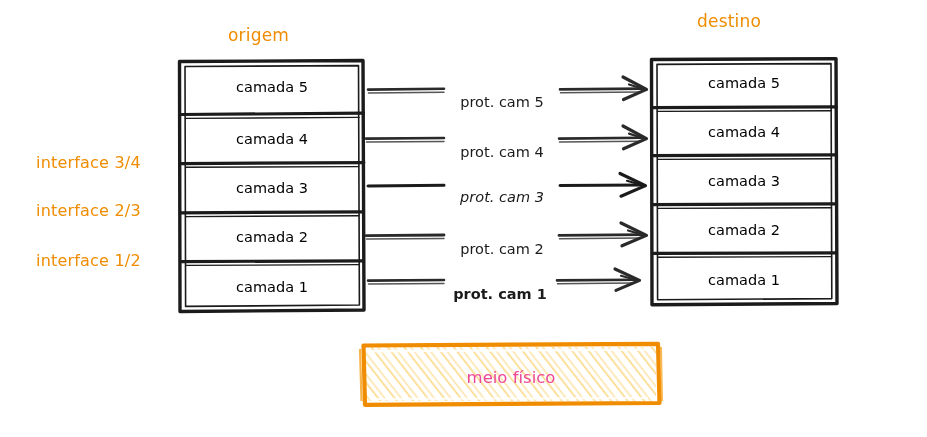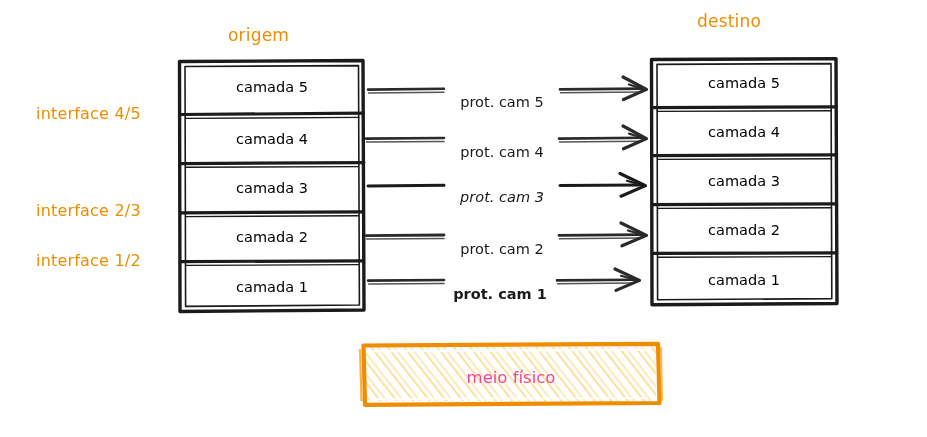--- a/index.html
+++ b/index.html
@@ -150,21 +150,21 @@
       <path d="M371 351.2 L651 349.6" fill="none" stroke="#ffffff" stroke-width="2.4" opacity=".9"></path>
       <path d="M373 399 L648 398" fill="none" stroke="#ffffff" stroke-width="2.2" opacity=".85"></path>
       <path d="M360 349 L361.5 401" fill="none" stroke="#f7a72c" stroke-width="2.2" opacity=".85"></path>
       <path d="M661 347 L662 401" fill="none" stroke="#f7a72c" stroke-width="2" opacity=".8"></path>
     </g>
   </svg>
 
   <div class="lbl stack-title" style="left:228px;top:25px;">origem</div>
   <div class="lbl stack-title" style="left:697px;top:11px;text-align:center;">destino</div>
 
-  <div class="lbl iface" style="left:36px;top:104px;">interface 4/5</div>
+  <div class="lbl iface" style="left:36px;top:153px;">interface 3/4</div>
   <div class="lbl iface" style="left:36px;top:201px;text-align:center;">interface 2/3</div>
   <div class="lbl iface" style="left:36px;top:251px;">interface 1/2</div>
 
   <div class="stack" style="left:179px;top:60px;width:186px;height:252px;">
     <div class="layer-row" style="top:0px;height:54px;">
       <span class="layer-label">camada 5</span>
     </div>
     <div class="layer-row" style="top:54px;height:49px;">
       <span class="layer-label">camada 4</span>
     </div>

